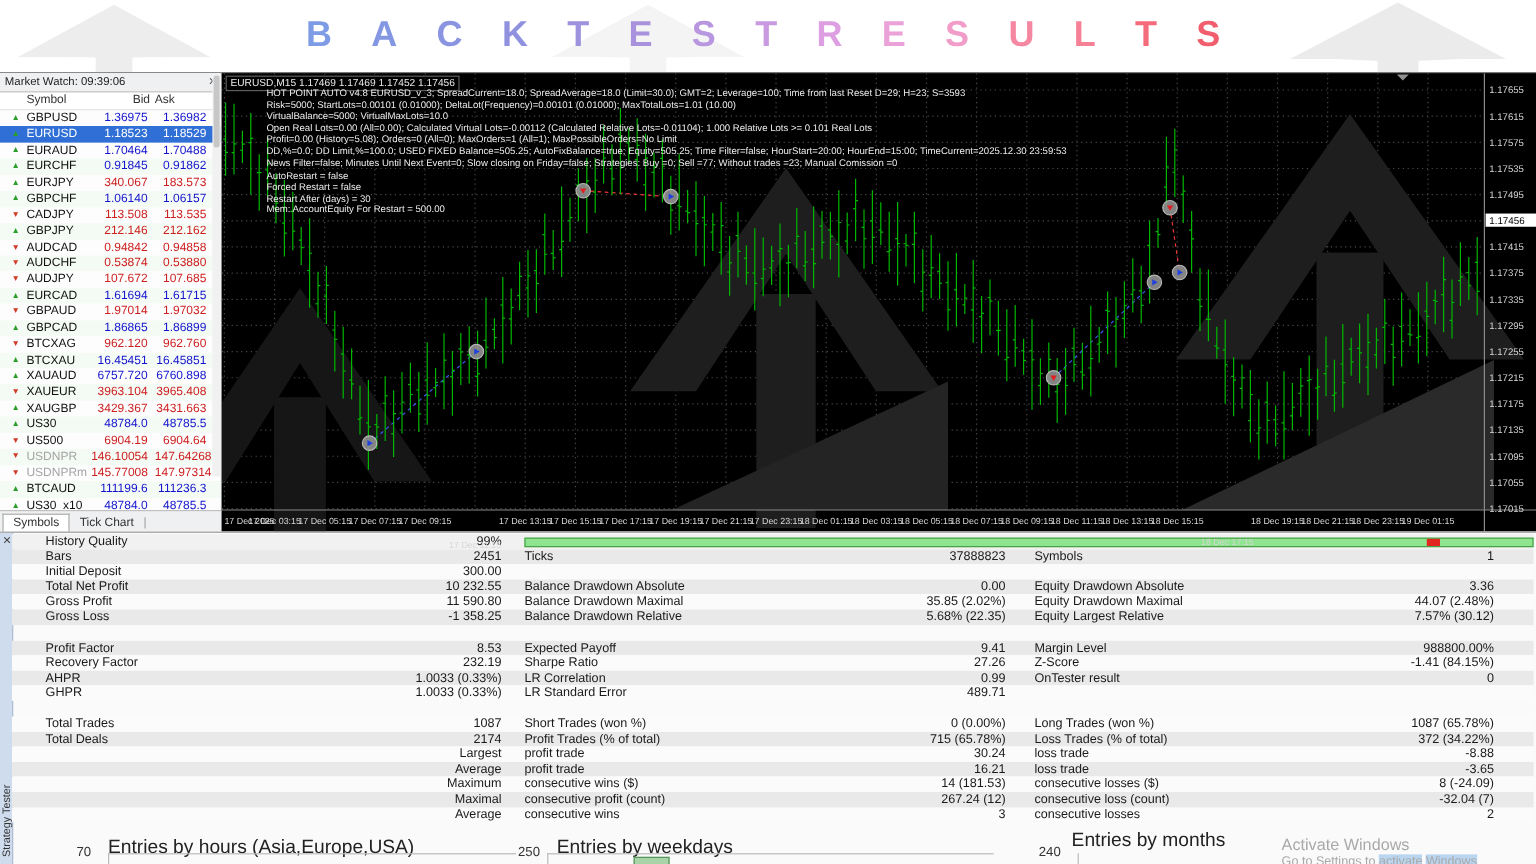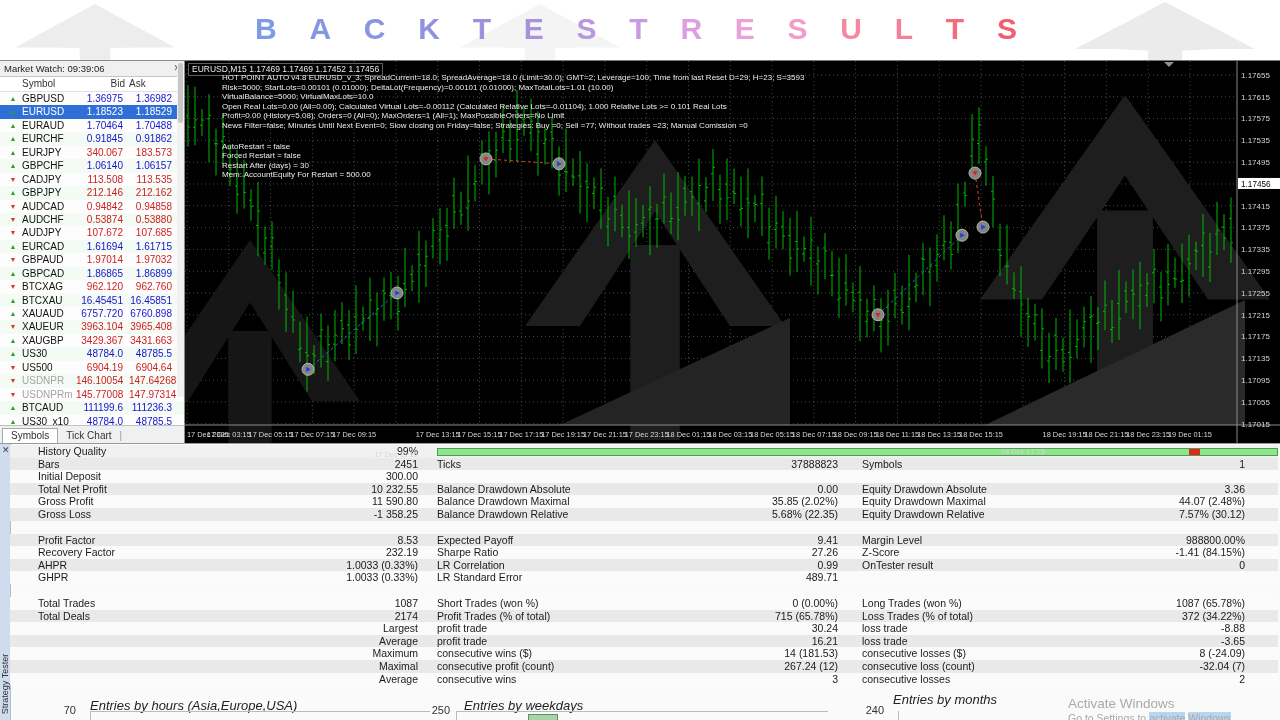--- a/index.html
+++ b/index.html
@@ -65,21 +65,21 @@
     height:12.6px;line-height:12.6px;font-size:10.5px;}
   .trow .s1{grid-column:2}.trow .v1{grid-column:3;text-align:right}
   .trow .s2{grid-column:5}.trow .v2{grid-column:6;text-align:right}
   .trow .s3{grid-column:8}.trow .v3{grid-column:9;text-align:right}
   .bg-a{background:#f1f1f1}.bg-b{background:#e9e9e9}.bg-w{background:#fbfbfb}
   .tgap{height:13px;}
   .hq-bar{position:absolute;left:437px;top:4px;width:841px;height:8px;background:#8fe58f;border:1px solid #49a049;
     box-sizing:border-box;z-index:2;}
   .hq-notch{position:absolute;left:89.5%;top:0;width:11px;height:100%;background:#e02820;}
   .mini-label{position:absolute;font-size:11px;color:#333;text-align:right;}
-  .mini-title{position:absolute;font-size:13px;color:#222;white-space:nowrap;font-style:italic;}
+  .mini-title{position:absolute;font-size:16px;color:#222;white-space:nowrap;}
   .mini-line{position:absolute;border-top:1px solid #bbb;height:0;}
   .mini-vline{position:absolute;border-left:1px solid #bbb;width:0;}
   .mini-bar{position:absolute;background:#a9d3a9;border:1px solid #55965a;box-sizing:border-box;}
   .wm1{position:absolute;left:1068px;top:252px;font-size:13.5px;color:#a9a9a9;}
   .wm2{position:absolute;left:1068px;top:268px;font-size:10.5px;color:#a9a9a9;}
   .wm-hl{background:#b9d5ef;}
 </style>
 </head>
 <body>
 
@@ -835,20 +835,21 @@
         <text x="1241" y="404.8" fill="#d4d4d4" font-size="8" font-family="Liberation Sans, sans-serif">1.17055</text>
         <text x="1241" y="426.6" fill="#d4d4d4" font-size="8" font-family="Liberation Sans, sans-serif">1.17015</text>
       </svg>
     <div class="ohlc-box">EURUSD,M15  1.17469 1.17469 1.17452 1.17456</div>
     <div class="ea-info" id="ea-info">
         <div>HOT POINT AUTO v4.8    EURUSD_v_3; SpreadCurrent=18.0; SpreadAverage=18.0 (Limit=30.0);   GMT=2;   Leverage=100;   Time from last Reset D=29; H=23; S=3593</div>
         <div>Risk=5000;    StartLots=0.00101 (0.01000);    DeltaLot(Frequency)=0.00101 (0.01000);    MaxTotalLots=1.01 (10.00)</div>
         <div>VirtualBalance=5000;    VirtualMaxLots=10.0</div>
         <div>Open Real Lots=0.00 (All=0.00);    Calculated Virtual Lots=-0.00112 (Calculated Relative Lots=-0.01104);    1.000 Relative Lots &gt;= 0.101 Real Lots</div>
         <div>Profit=0.00 (History=5.08);    Orders=0 (All=0);    MaxOrders=1 (All=1);    MaxPossibleOrders=No Limit</div>
+        <div>DD,%=0.0; DD Limit,%=100.0;    USED FIXED Balance=505.25; AutoFixBalance=true; Equity=505.25;    Time Filter=false; HourStart=20:00; HourEnd=15:00; TimeCurrent=2025.12.30 23:59:53</div>
         <div>News Filter=false;    Minutes Until Next Event=0;    Slow closing on Friday=false;    Strategies: Buy =0; Sell =77; Without trades =23; Manual Comission =0</div>
       </div>
     <div class="ea-restart" id="ea-restart">
         <div>AutoRestart = false</div>
         <div>Forced Restart = false</div>
         <div>Restart After (days) = 30</div>
         <div>Mem: AccountEquity For Restart = 500.00</div>
       </div>
     <div class="time-axis" id="time-axis">
         <span style="left: 2px;">17 Dec 2025</span>
@@ -923,21 +924,21 @@
           <span class="s2">Balance Drawdown Maximal</span>
           <span class="v2">35.85 (2.02%)</span>
           <span class="s3">Equity Drawdown Maximal</span>
           <span class="v3">44.07 (2.48%)</span>
         </div>
         <div class="trow bg-b">
           <span class="s1">Gross Loss</span>
           <span class="v1">-1 358.25</span>
           <span class="s2">Balance Drawdown Relative</span>
           <span class="v2">5.68% (22.35)</span>
-          <span class="s3">Equity Drawdown Relative</span>
+          <span class="s3">Equity Largest Relative</span>
           <span class="v3">7.57% (30.12)</span>
         </div>
         <div class="tgap"></div>
         <div class="trow bg-b">
           <span class="s1">Profit Factor</span>
           <span class="v1">8.53</span>
           <span class="s2">Expected Payoff</span>
           <span class="v2">9.41</span>
           <span class="s3">Margin Level</span>
           <span class="v3">988800.00%</span>

